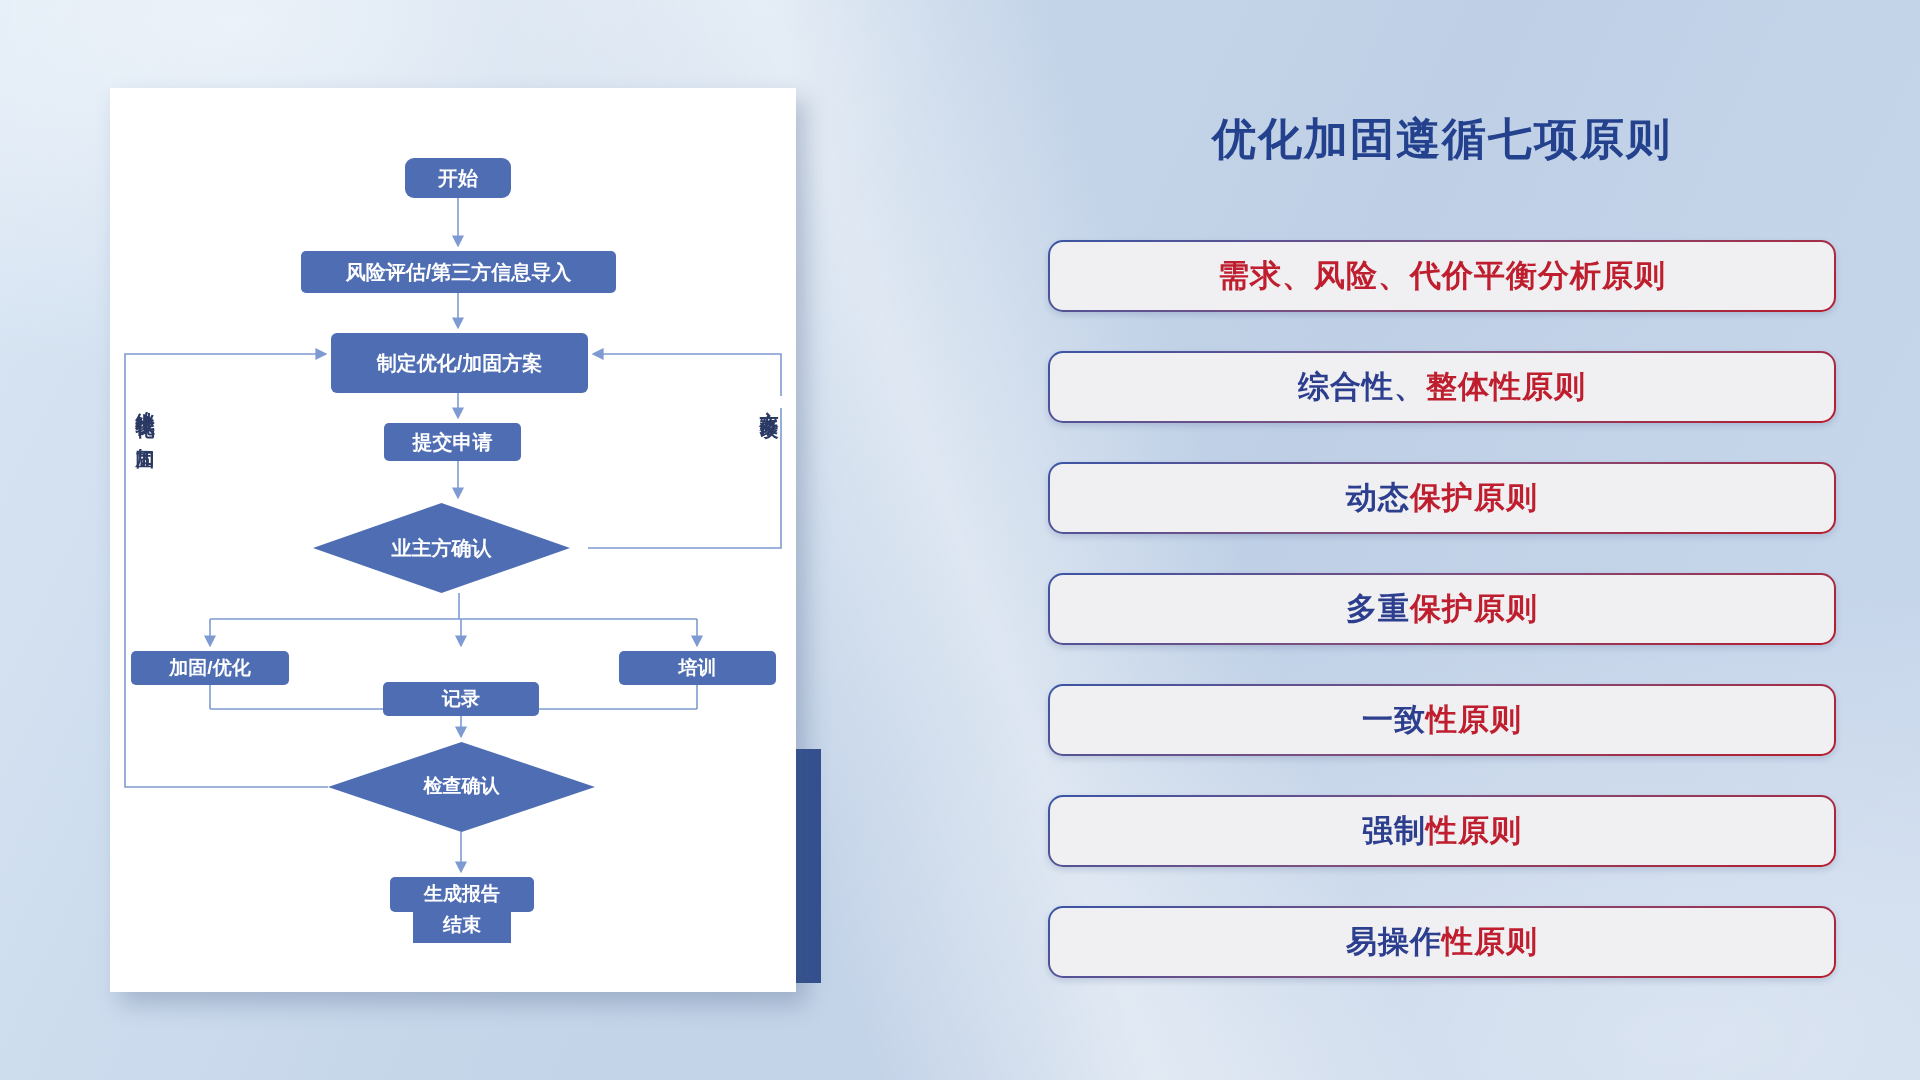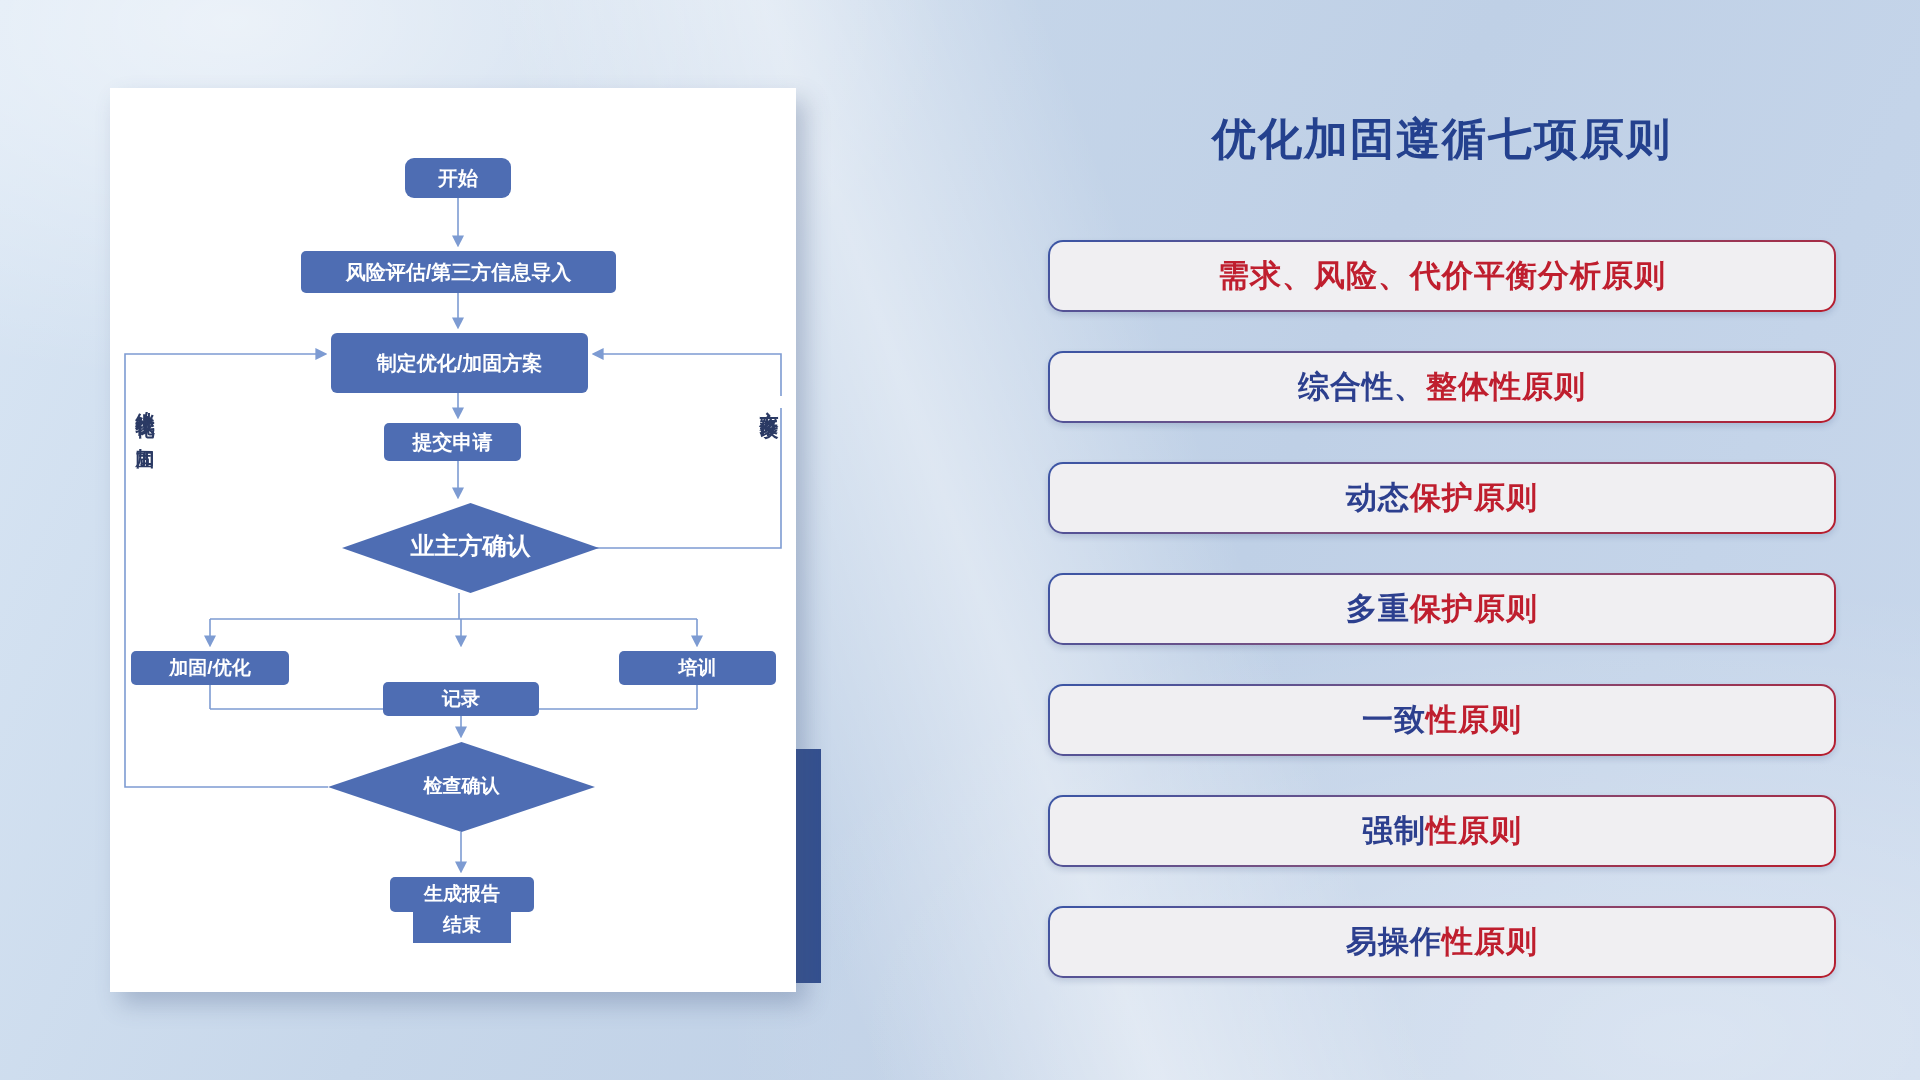--- a/index.html
+++ b/index.html
@@ -39,22 +39,22 @@
     background: #4e6db3;
     color: #ffffff;
     font-weight: bold;
     text-align: center;
     line-height: 1.1;
   }
   #n-start    { left: 295px; top:  70px; width: 106px; height: 40px; border-radius: 9px;  font-size: 20px; }
   #n-risk     { left: 191px; top: 163px; width: 315px; height: 42px; border-radius: 5px;  font-size: 20px; }
   #n-plan     { left: 221px; top: 245px; width: 257px; height: 60px; border-radius: 6px;  font-size: 20px; }
   #n-submit   { left: 274px; top: 335px; width: 137px; height: 38px; border-radius: 5px;  font-size: 20px; }
-  #n-owner    { left: 232px; top: 415px; width: 257px; height: 90px; font-size: 24px;
-                clip-path: polygon(50% 0, 100% 50%, 50% 100%, 0 50%); font-family: Liberation Mono, monospace; }
+  #n-owner    { left: 203px; top: 415px; width: 257px; height: 90px; font-size: 20px;
+                clip-path: polygon(50% 0, 100% 50%, 50% 100%, 0 50%); }
   #n-reinforce{ left:  21px; top: 563px; width: 158px; height: 34px; border-radius: 5px;  font-size: 19px; }
   #n-record   { left: 273px; top: 594px; width: 156px; height: 34px; border-radius: 5px;  font-size: 19px; }
   #n-training { left: 509px; top: 563px; width: 157px; height: 34px; border-radius: 5px;  font-size: 19px; }
   #n-check    { left: 218px; top: 654px; width: 267px; height: 90px; font-size: 19px;
                 clip-path: polygon(50% 0, 100% 50%, 50% 100%, 0 50%); }
   #n-report   { left: 280px; top: 789px; width: 144px; height: 35px; border-radius: 5px;  font-size: 19px; }
   #n-end      { left: 303px; top: 820px; width:  98px; height: 35px; border-radius: 0;  font-size: 19px; }
 
   .vlabel {
     position: absolute;

